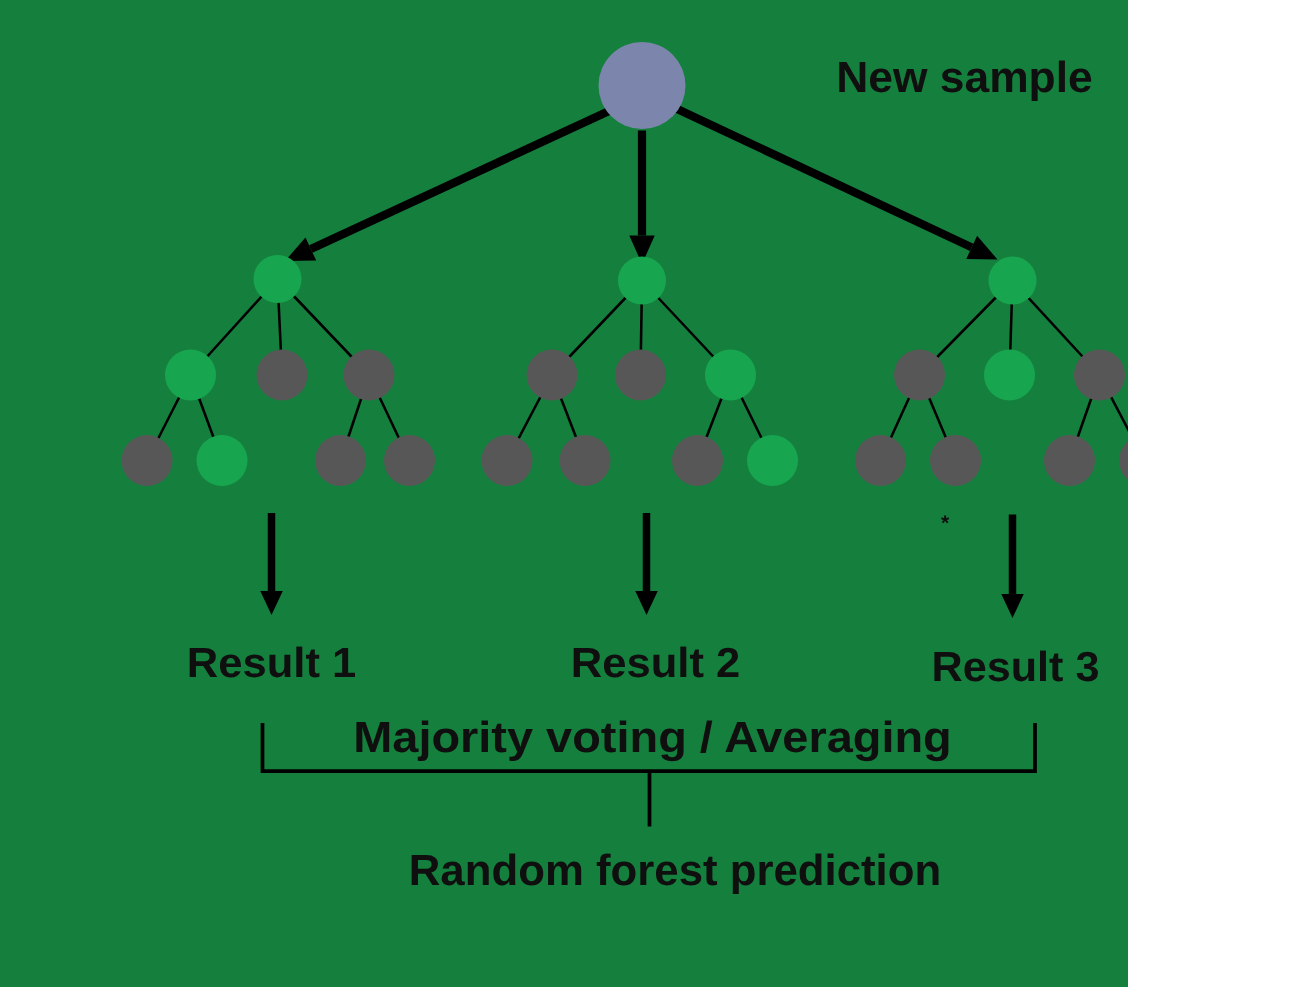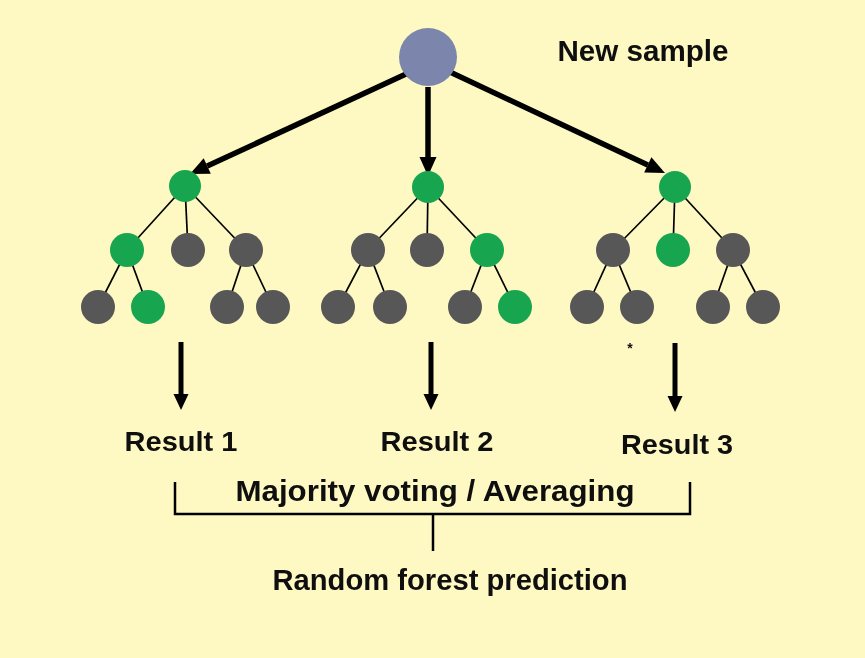--- a/index.html
+++ b/index.html
@@ -2,23 +2,23 @@
 <html><head>
 <meta charset="utf-8">
 <style>
   html, body {
     margin: 0;
     padding: 0;
     background: #ffffff;
   }
   .canvas {
     position: relative;
-    width: 865px;
+    width: 752px;
     height: 658px;
-    background: #fef9c3;
+    background: #15803d;
     overflow: hidden;
   }
   svg text {
     font-family: "Liberation Sans", sans-serif;
     font-weight: bold;
     fill: #0f0f0f;
     text-anchor: middle;
   }
 </style>
 </head>

